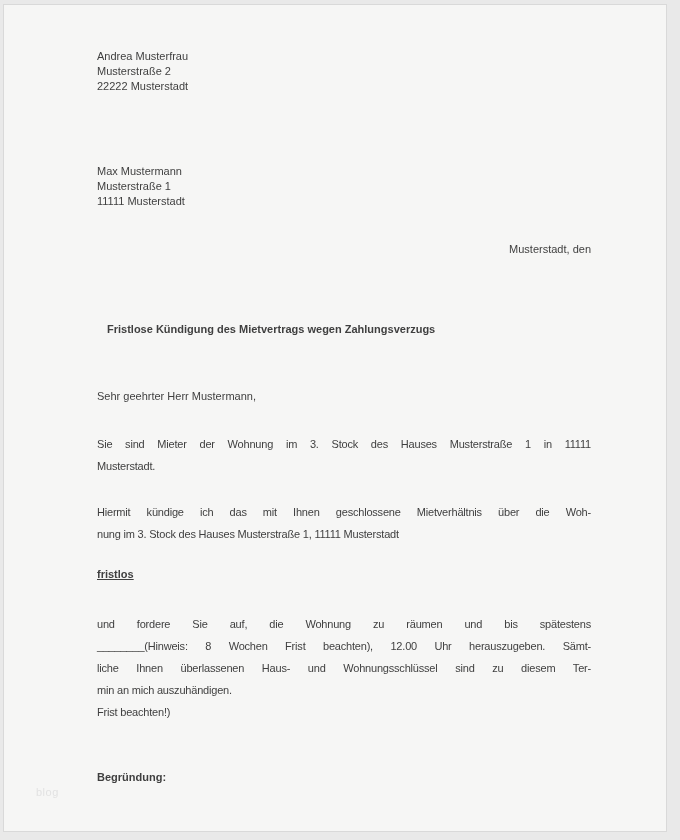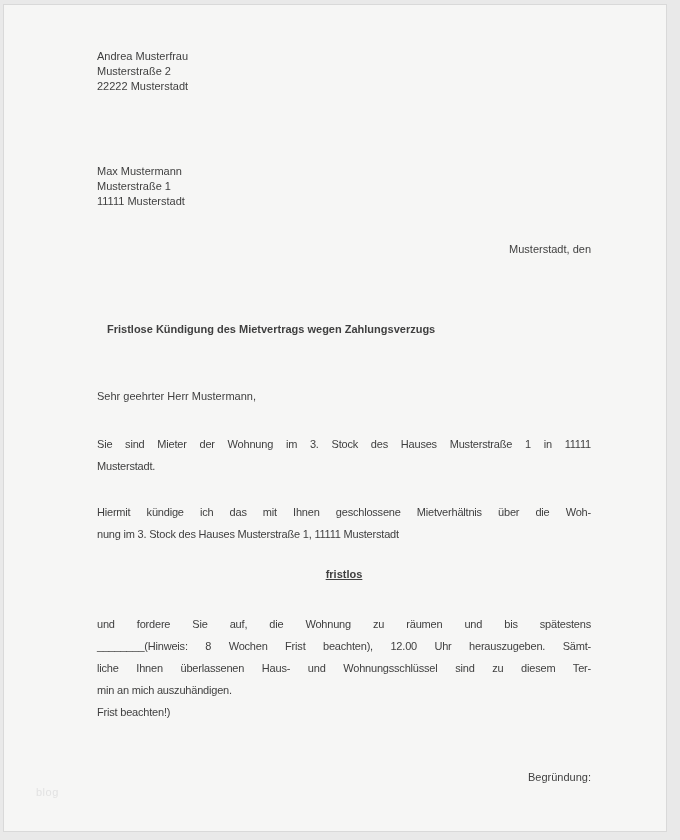--- a/index.html
+++ b/index.html
@@ -22,24 +22,24 @@
   .blk { position: absolute; font-size: 11px; }
   .addr { line-height: 15px; white-space: nowrap; }
   .sender    { left: 97px; top: 49px;  }
   .recipient { left: 97px; top: 164px; }
   .dateline  { left: 97px; top: 243px; width: 494px; text-align: right; white-space: nowrap; }
   .subject   { left: 97px; top: 323px; width: 494px; font-weight: bold; white-space: nowrap; padding-left: 10px; }
   .salutation{ left: 97px; top: 390px; width: 494px; white-space: nowrap; }
   .para      { width: 494px; line-height: 22px; letter-spacing: -0.2px; }
   .para1     { left: 97px; top: 433px; }
   .para2     { left: 97px; top: 501px; }
-  .keyword   { left: 97px; top: 568px; width: 494px; text-align: center;
+  .keyword   { left: 97px; top: 568px; width: 494px; 
                font-weight: bold; text-decoration: underline; }
   .para3     { left: 97px; top: 613px; }
-  .reason    { left: 97px; top: 771px; width: 494px; text-align: right; font-weight: normal; }
+  .reason    { left: 97px; top: 771px; width: 494px; text-align: left; font-weight: bold; }
   .watermark { left: 36px; top: 786px; font-size: 11px; color: #e2e2e2;
                letter-spacing: 0.5px; }
   .line { min-height: 22px; }
   .line.j { text-align: justify; text-align-last: justify; }
 </style>
 </head>
 <body>
 
 <div class="sheet"></div>
 

